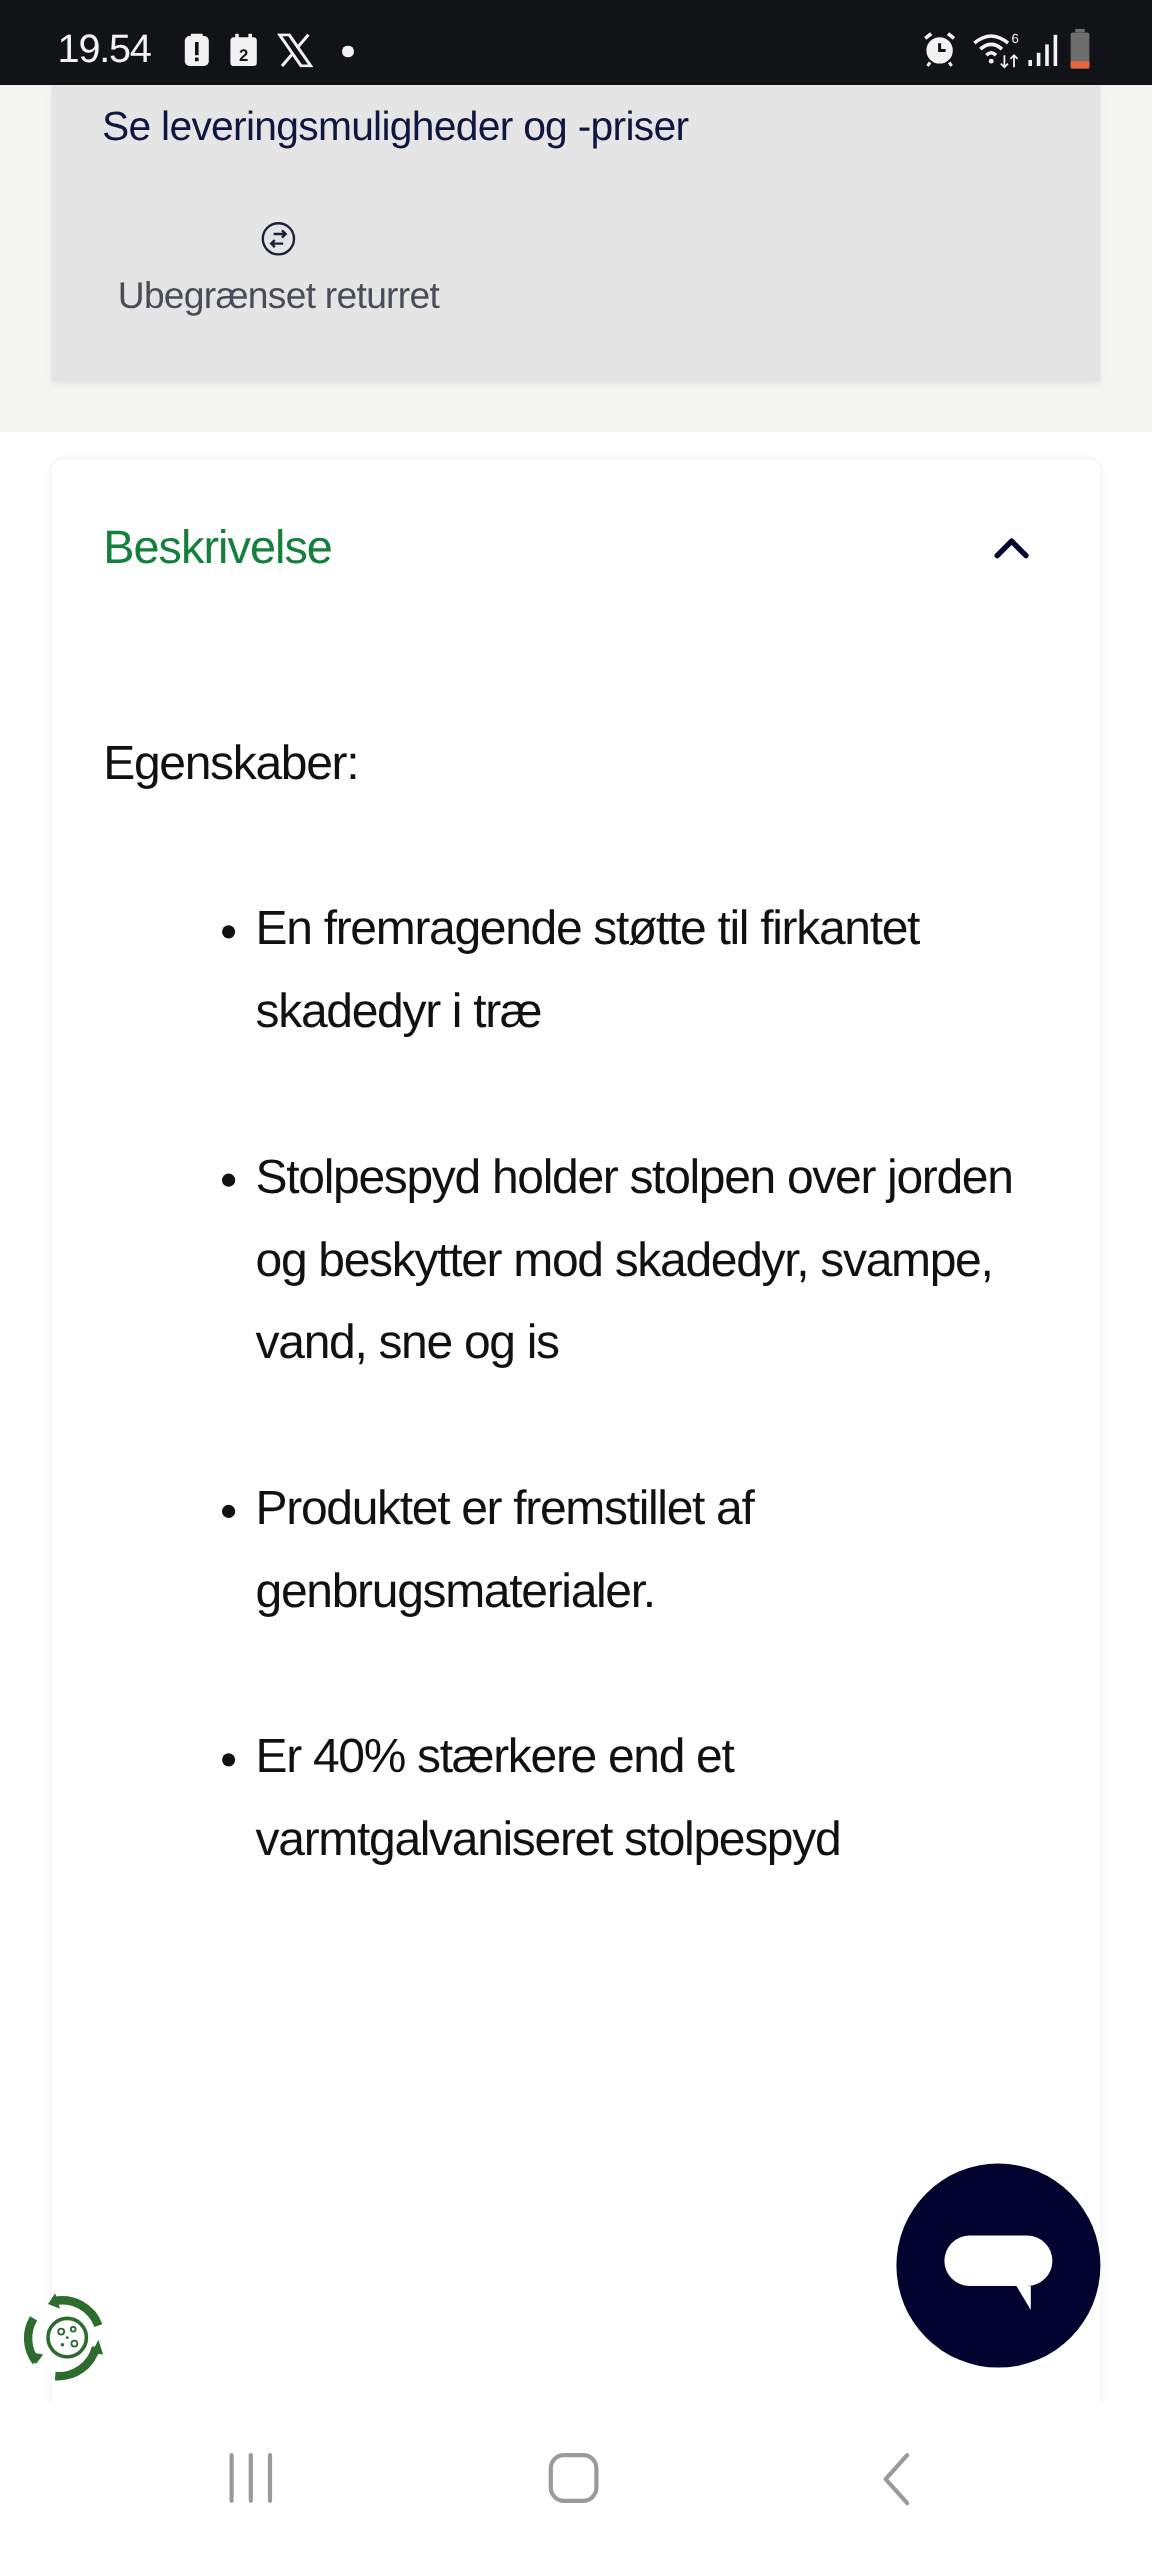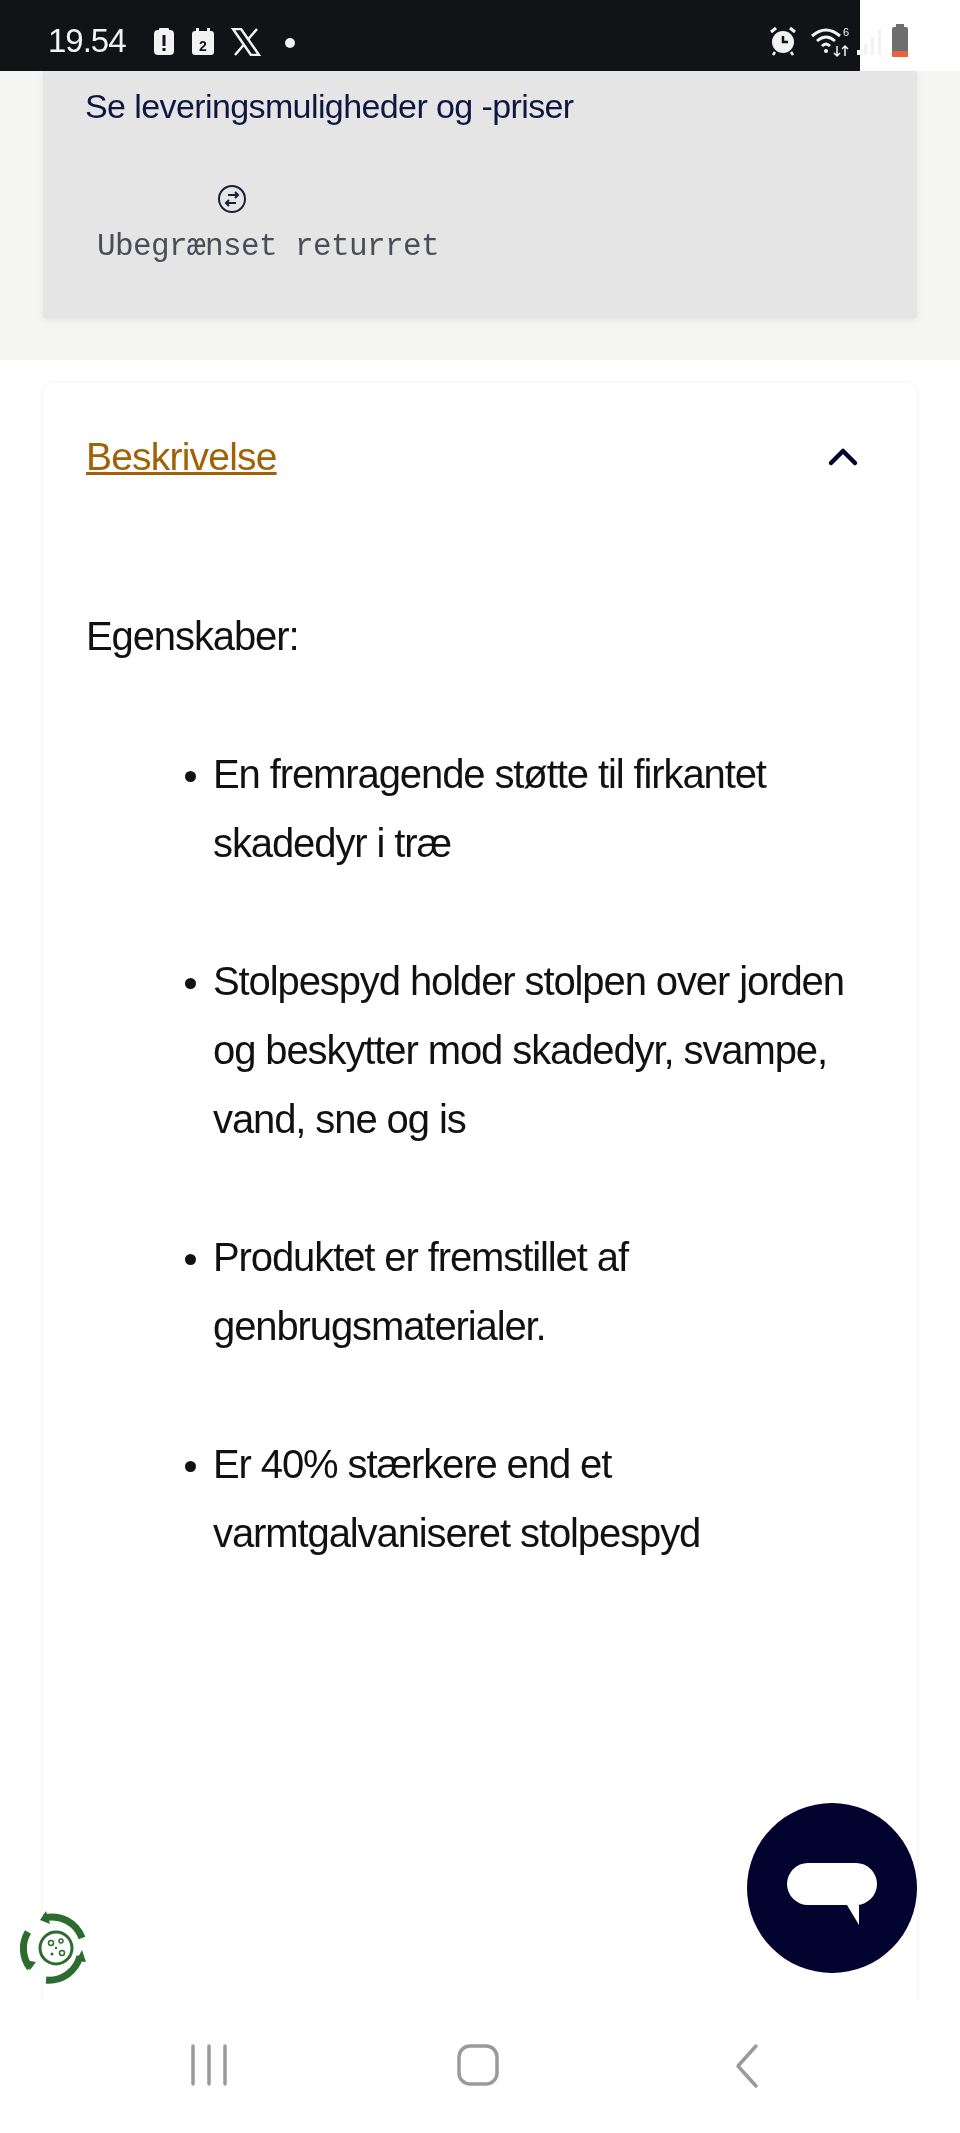--- a/index.html
+++ b/index.html
@@ -1,35 +1,35 @@
 <!DOCTYPE html>
 <html><head>
 <meta charset="utf-8">
 <style>
   * { box-sizing: border-box; margin: 0; padding: 0; }
   html, body { width: 960px; height: 2133px; overflow: hidden; background: #ffffff; font-family: "Liberation Sans", sans-serif; }
   #root { position: relative; width: 960px; height: 2133px; }
 
   
-  .status-bar { position: absolute; left: 0; top: 0; width: 860px; height: 71px; background: #111317; color: #fff; }
+  .status-bar { position: absolute; left: 0; top: 0; width: 960px; height: 71px; background: #111317; color: #fff; }
   .status-time { position: absolute; left: 48px; top: 22px; font-size: 33px; letter-spacing: -1px; color: #f2f2f2; }
   .sb-icon { position: absolute; top: 28px; }
   .sb-right { position: absolute; top: 26px; }
 
   
   .gray-bg { position: absolute; left: 0; top: 71px; width: 960px; height: 289px; background: #f5f5f3; }
   .card-top { position: absolute; left: 43px; top: 71px; width: 874px; height: 247px; background: #e5e5e5; box-shadow: 0 2px 6px rgba(0,0,0,0.08); }
   .delivery-link { position: absolute; left: 42px; top: 16px; font-size: 34px; color: #0f1640; letter-spacing: -0.6px; white-space: nowrap; }
-  .feature { position: absolute; top: 112px; text-align: center; font-family: Liberation Mono, monospace; }
+  .feature { position: absolute; top: 112px; text-align: center; }
   .feature .ficon { display: block; margin: 0 auto; }
   .feature-label { display: block; margin-top: 14px; font-size: 31px; color: #4a4d57; letter-spacing: -0.6px; white-space: nowrap; }
 
   
   .card-desc { position: absolute; left: 43px; top: 383px; width: 874px; height: 1620px; background: #ffffff; border-radius: 10px 10px 0 0; box-shadow: 0 0 5px rgba(0,0,0,0.07); }
-  .desc-title { position: absolute; left: 43px; top: 52px; font-size: 39px; color: #a16207; letter-spacing: -0.8px; text-decoration: underline; }
+  .desc-title { position: absolute; left: 43px; top: 52px; font-size: 39px; color: #15803d; letter-spacing: -0.8px; }
   .chevron-btn { position: absolute; left: 780px; top: 52px; width: 40px; height: 44px; }
   .desc-body { position: absolute; left: 43px; top: 150px; width: 790px; font-size: 40px; line-height: 69px; color: #111111; letter-spacing: -1.1px; }
   .desc-para { }
   .props-title { margin-top: 69px; }
   .props-list { list-style: none; margin-top: 69px; padding-left: 127px; }
   .props-list li { position: relative; margin-bottom: 69px; }
   .props-list li::before { content: ""; position: absolute; left: -28px; top: 31px; width: 11px; height: 11px; border-radius: 50%; background: #111; }
 
   
   .chat-btn { position: absolute; left: 747px; top: 1803px; width: 170px; height: 170px; border-radius: 50%; background: #02032e; }

